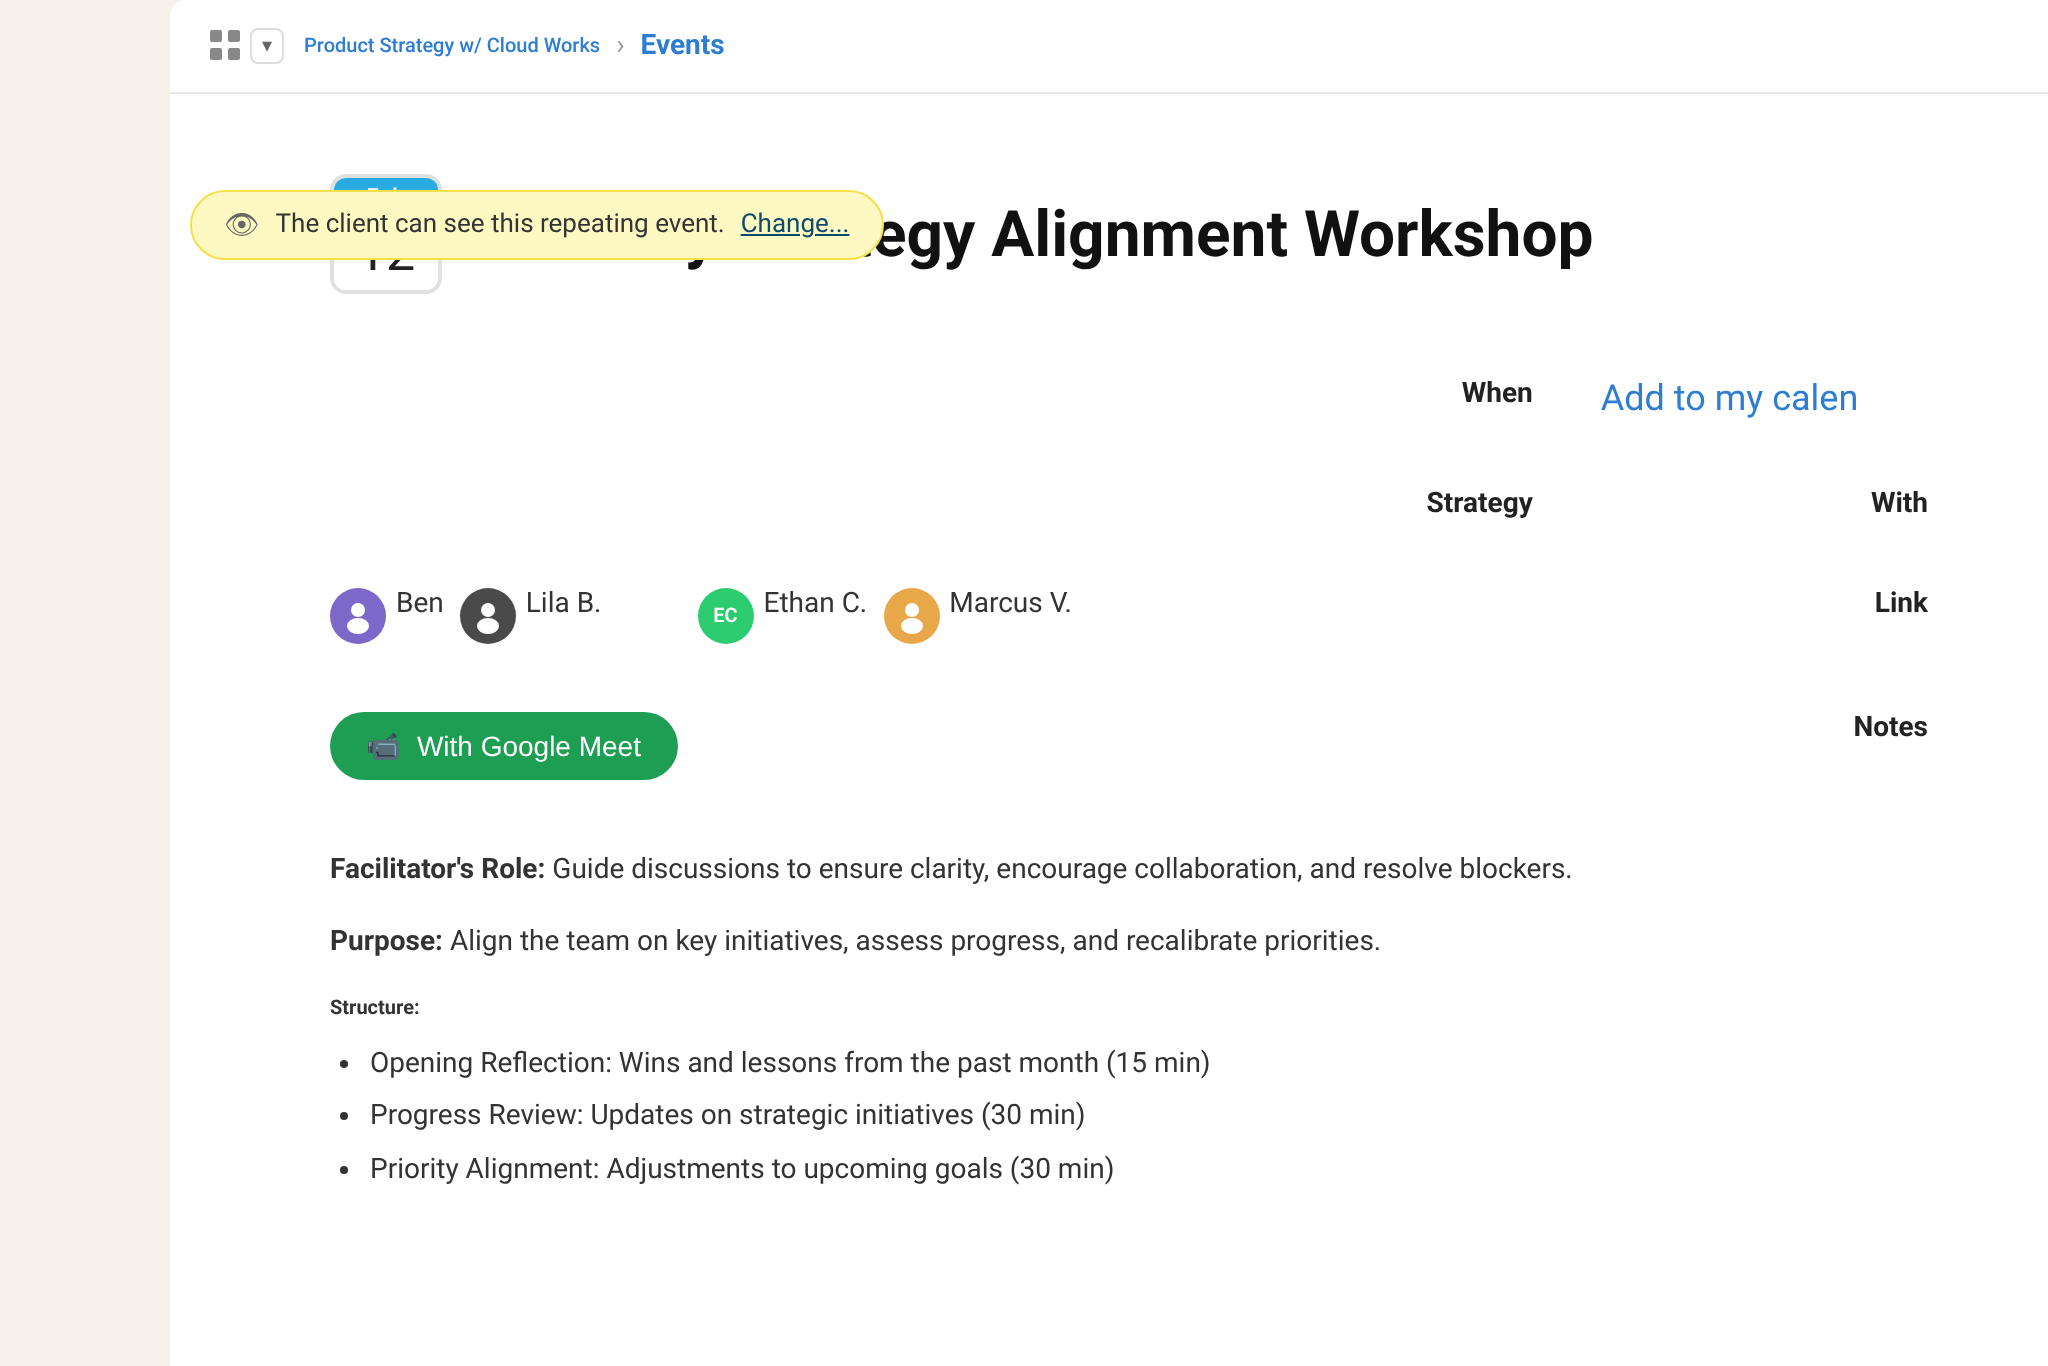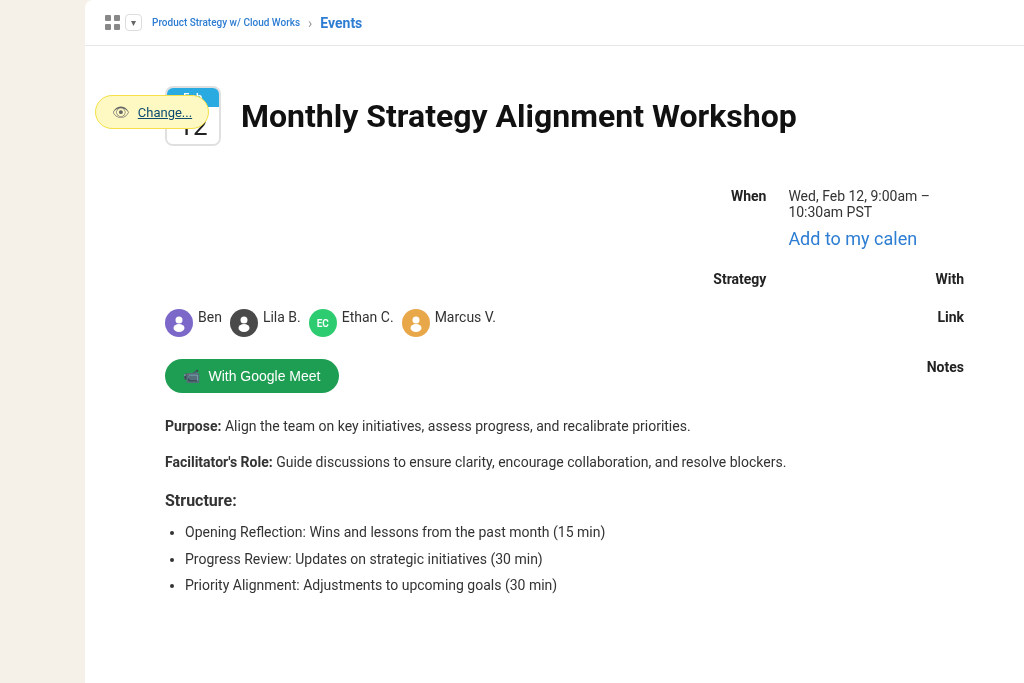--- a/index.html
+++ b/index.html
@@ -160,21 +160,21 @@
       font-size: 32px;
       font-weight: 700;
       color: #111;
       line-height: 1.2;
     }
 
     
     .details-table {
       display: grid;
       grid-template-columns: auto 1fr;
-      gap: 2px;
+      gap: 14px;
       max-width: 900px;
     }
 
     .detail-label {
       font-weight: 700;
       color: #222;
       font-size: 14px;
       padding: 10px 20px 10px 0;
       text-align: right;
       white-space: nowrap;
@@ -265,21 +265,21 @@
       margin-top: 4px;
     }
 
     .notes-content ul li {
       margin-bottom: 4px;
       font-size: 14px;
     }
 
     .structure-heading {
       font-weight: 700;
-      font-size: 16px;
+      font-size: 10px;
       margin-bottom: 8px;
     }
 
     
     .left-sidebar {
       position: absolute;
       left: 0;
       top: 0;
       width: 85px;
       height: 100%;
@@ -303,38 +303,38 @@
       </div>
       <button class="breadcrumb-chevron-btn">▾</button>
     </div>
     <a class="breadcrumb-link" href="#">Product Strategy w/ Cloud Works</a>
     <span class="breadcrumb-separator">›</span>
     <span class="breadcrumb-current">Events</span>
   </div>
 
   <div class="client-banner">
     <span class="eye-icon">👁</span>
+    <span>The client can see this repeating event.</span>
     <a class="change-link" href="#">Change...</a>
   </div>
 
   <div class="event-content">
 
     <div class="event-header">
       <div class="calendar-icon">
         <div class="calendar-icon-month">Feb</div>
         <div class="calendar-icon-day">12</div>
       </div>
       <h1 class="event-title">Monthly Strategy Alignment Workshop</h1>
     </div>
 
     <div class="details-table">
 
       <div class="detail-label">When</div>
       <div class="detail-value">
-        <span class="when-text">Wed, Feb 12, 9:00am – 10:30am PST</span>
         <a class="add-to-cal-link" href="#">Add to my calen</a>
       </div>
 
       <div class="detail-label">Strategy</div>
 
       <div class="detail-label">With</div>
       <div class="detail-value">
 
         <div class="attendee">
           <div class="avatar-circle" style="background:#7b68c8;">
@@ -350,21 +350,21 @@
           <div class="avatar-circle" style="background:#4a4a4a;">
             <svg width="18" height="18" viewBox="0 0 18 18" fill="none">
               <circle cx="9" cy="6" r="3.5" fill="white"></circle>
               <ellipse cx="9" cy="14" rx="5.5" ry="4" fill="white"></ellipse>
             </svg>
           </div>
           <span>Lila B.</span>
         </div>
 
         <div class="attendee">
-          <div class="avatar-circle" style="background:#2ecc71; font-size:10px;">EC</div>
+          <div class="avatar-circle" style="background:#2ecc71; font-size:10px;margin-left:40px;">EC</div>
           <span>Ethan C.</span>
         </div>
 
         <div class="attendee">
           <div class="avatar-circle" style="background:#e8a84a;">
             <svg width="18" height="18" viewBox="0 0 18 18" fill="none">
               <circle cx="9" cy="6" r="3.5" fill="white"></circle>
               <ellipse cx="9" cy="14" rx="5.5" ry="4" fill="white"></ellipse>
             </svg>
           </div>
@@ -377,24 +377,24 @@
         <button class="meet-button">
           <span class="meet-icon">📹</span>
           <span>With Google Meet</span>
         </button>
       </div>
 
       <div class="detail-label">Notes</div>
       <div class="detail-value" style="align-items: flex-start; flex-direction: column; gap: 0;">
         <div class="notes-content">
           <p>
-            <strong>Purpose:</strong><span> Align the team on key initiatives, assess progress, and recalibrate priorities.</span>
+            <strong>Facilitator's Role:</strong><span> Guide discussions to ensure clarity, encourage collaboration, and resolve blockers.</span>
           </p>
           <p>
-            <strong>Facilitator's Role:</strong><span> Guide discussions to ensure clarity, encourage collaboration, and resolve blockers.</span>
+            <strong>Purpose:</strong><span> Align the team on key initiatives, assess progress, and recalibrate priorities.</span>
           </p>
           <div class="structure-heading">Structure:</div>
           <ul>
             <li>Opening Reflection: Wins and lessons from the past month (15 min)</li>
             <li>Progress Review: Updates on strategic initiatives (30 min)</li>
             <li>Priority Alignment: Adjustments to upcoming goals (30 min)</li>
           </ul>
         </div>
       </div>
 

